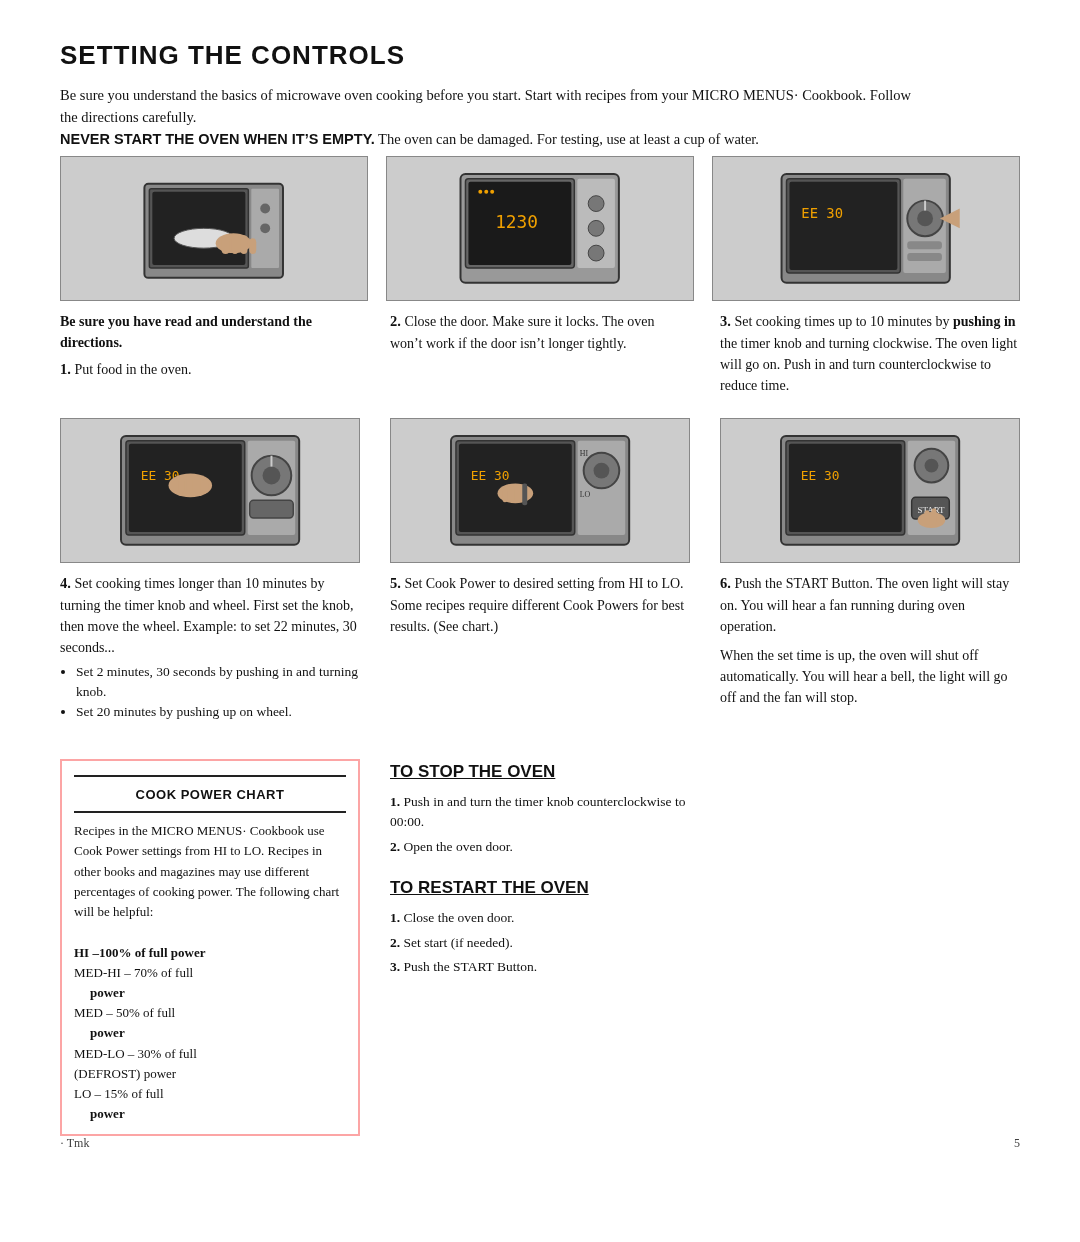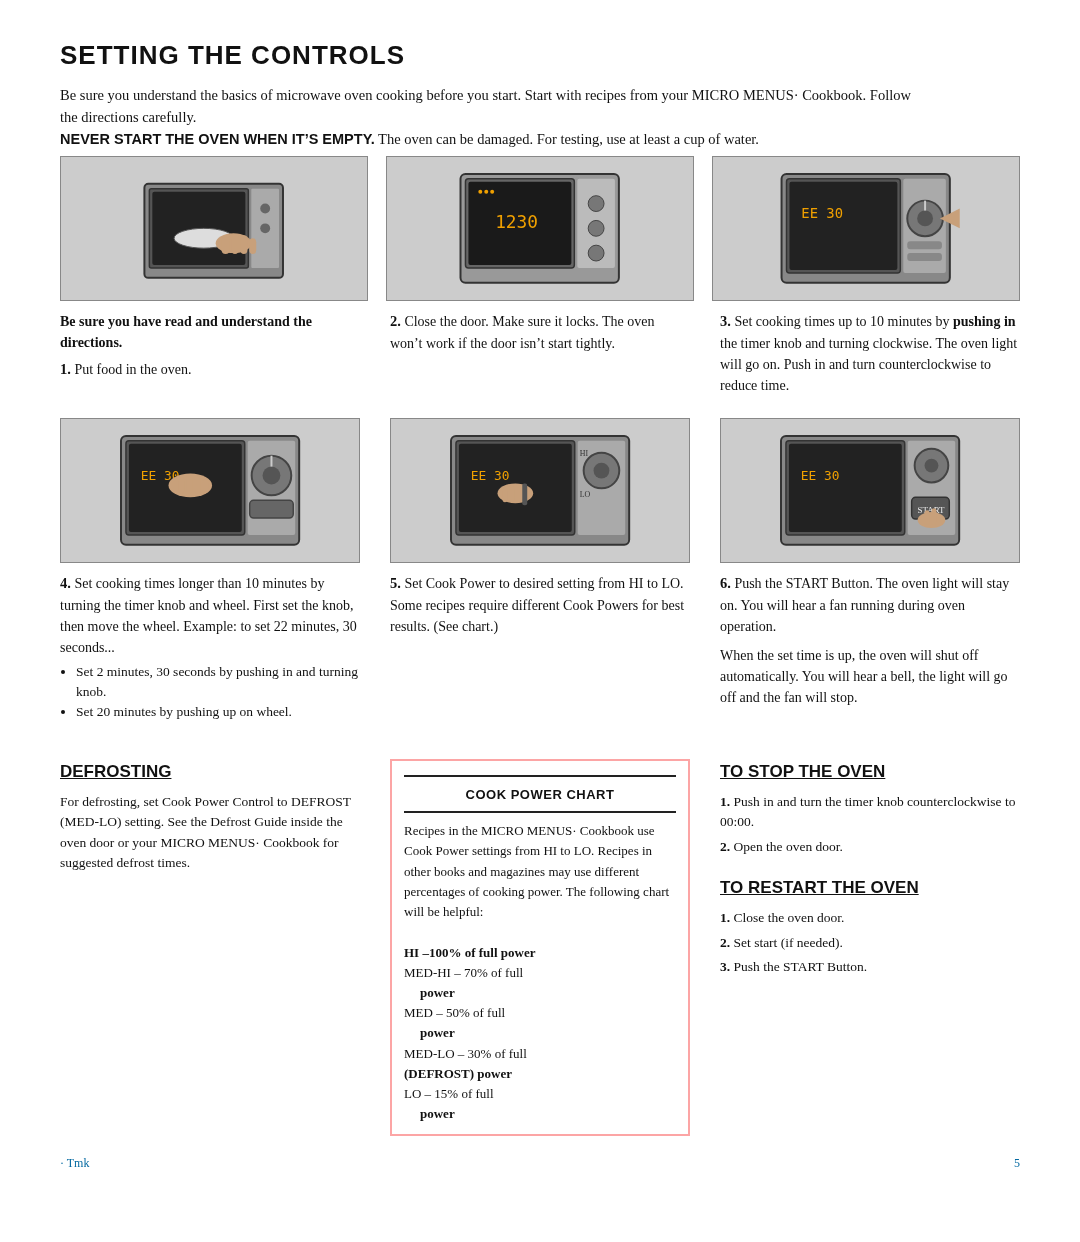--- a/index.html
+++ b/index.html
@@ -140,23 +140,22 @@
       margin-bottom: 4px;
     }
     .right-col .or-text {
       text-align: center;
       font-size: 13px;
       margin: 2px 0;
     }
     .page-footer {
       display: flex;
       justify-content: space-between;
-      margin-top: 20px;
       font-size: 12px;
-      color: #0369a1;
+      color: #404040;
     }
     
     svg.illus {
       width: 90%;
       height: 90%;
     }
     .bullet-list {
       list-style: disc;
       padding-left: 16px;
       margin-top: 4px;
@@ -248,21 +247,21 @@
 </div>
 
 <div class="row-text">
 
   <div class="col-text">
     <p><span class="bold-label">Be sure you have read and understand the directions.</span></p>
     <p style="margin-top:6px"><span class="step-number">1.</span> <span>Put food in the oven.</span></p>
   </div>
 
   <div class="col-text">
-    <p><span class="step-number">2.</span> <span>Close the door. Make sure it locks. The oven won’t work if the door isn’t start tightly.</span></p>
+    <p><span class="step-number">2.</span> <span>Close the door. Make sure it locks. The oven won’t work if the door isn’t longer tightly.</span></p>
   </div>
 
   <div class="col-text">
     <p><span class="step-number">3.</span> <span>Set cooking times up to 10 minutes by </span><strong>pushing in</strong><span> the timer knob and turning clockwise. The oven light will go on. Push in and turn counterclockwise to reduce time.</span></p>
   </div>
 </div>
 
 <div class="row2-images">
 
   <div class="img-box">
@@ -342,24 +341,20 @@
   </div>
 
   <div class="col-text">
     <p><span class="step-number">6.</span> <span>Push the START Button. The oven light will stay on. You will hear a fan running during oven operation.</span></p>
     <p style="margin-top:8px"><span>When the set time is up, the oven will shut off automatically. You will hear a bell, the light will go off and the fan will stop.</span></p>
   </div>
 </div>
 
 <div class="bottom-section">
 
-  <div class="defrost-col">
-    <h2>DEFROSTING</h2>
-    <p>For defrosting, set Cook Power Control to DEFROST (MED-LO) setting. See the Defrost Guide inside the oven door or your  MICRO MENUS· Cookbook  for suggested defrost times.</p>
-  </div>
 
   <div>
     <div class="cook-power-chart">
       <hr class="divider-line">
       <div class="chart-title">COOK POWER CHART</div>
       <hr class="divider-line">
       <p class="chart-item">Recipes in the MICRO MENUS· Cookbook use Cook Power settings from HI to LO. Recipes in other books and magazines may use different percentages of cooking power. The following chart will be helpful:</p>
       <br>
       <div class="chart-item">
         <span class="bold">HI –100% of full power</span>
@@ -367,21 +362,21 @@
       <div class="chart-item">
         <span>MED-HI – 70% of full</span><br>
         <span style="padding-left:16px; font-weight:700;">power</span>
       </div>
       <div class="chart-item">
         <span>MED – 50% of full</span><br>
         <span style="padding-left:16px; font-weight:700;">power</span>
       </div>
       <div class="chart-item">
         <span>MED-LO – 30% of full</span><br>
-        <span style="font-weight:700;">(DEFROST)      power</span>
+        <span style="font-weight:400;">(DEFROST)      power</span>
       </div>
       <div class="chart-item">
         <span>LO – 15% of full</span><br>
         <span style="padding-left:16px; font-weight:700;">power</span>
       </div>
     </div>
   </div>
 
   <div class="right-col">
 

